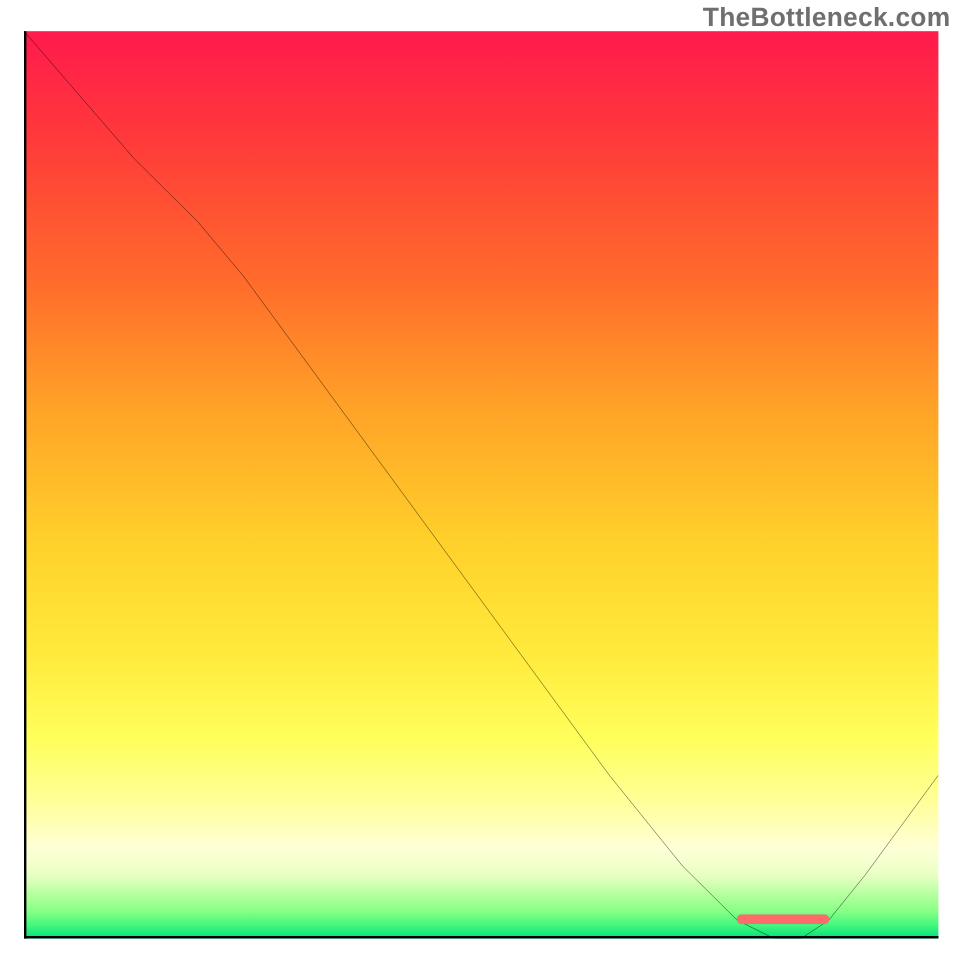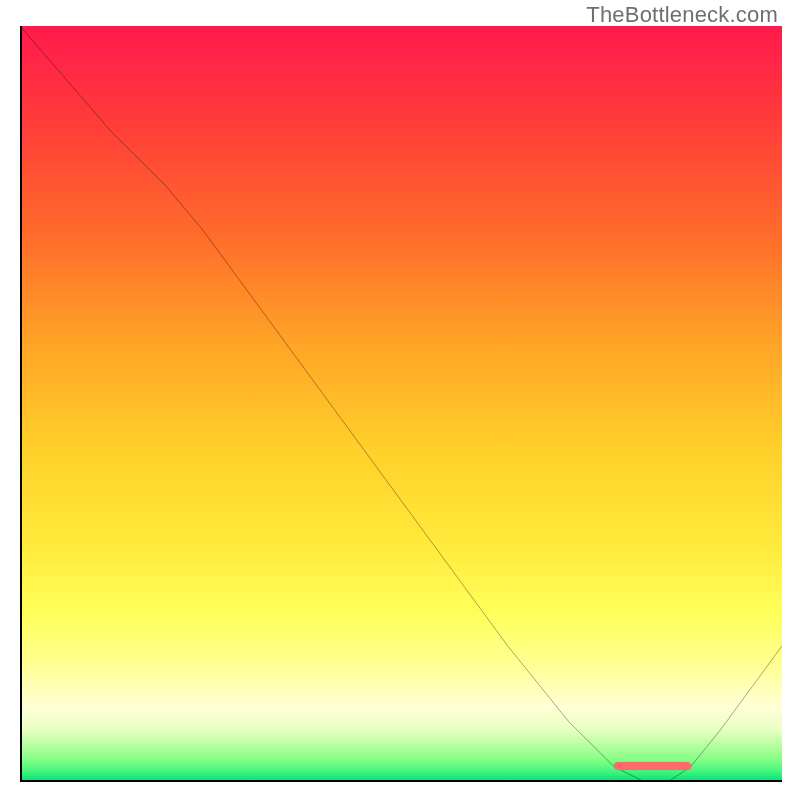--- a/index.html
+++ b/index.html
@@ -12,23 +12,23 @@
     overflow: hidden;
   }
   .container {
     position: relative;
     width: 800px;
     height: 800px;
   }
   .watermark {
     position: absolute;
     top: 2px;
-    right: 22px;
+    right: 8px;
     font-size: 22px;
-    font-weight: 400;
+    font-weight: 700;
     color: #6f6f6f;
     letter-spacing: 0.2px;
   }
   .gradient-area {
     position: absolute;
     left: 20px;
     top: 26px;
     width: 762px;
     height: 756px;
     background: linear-gradient(

